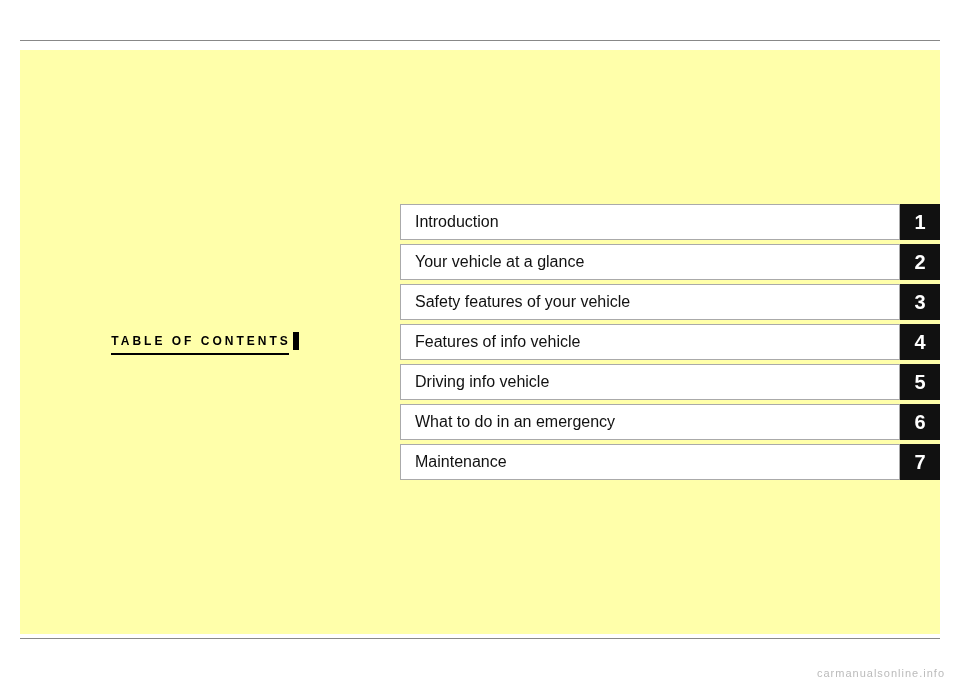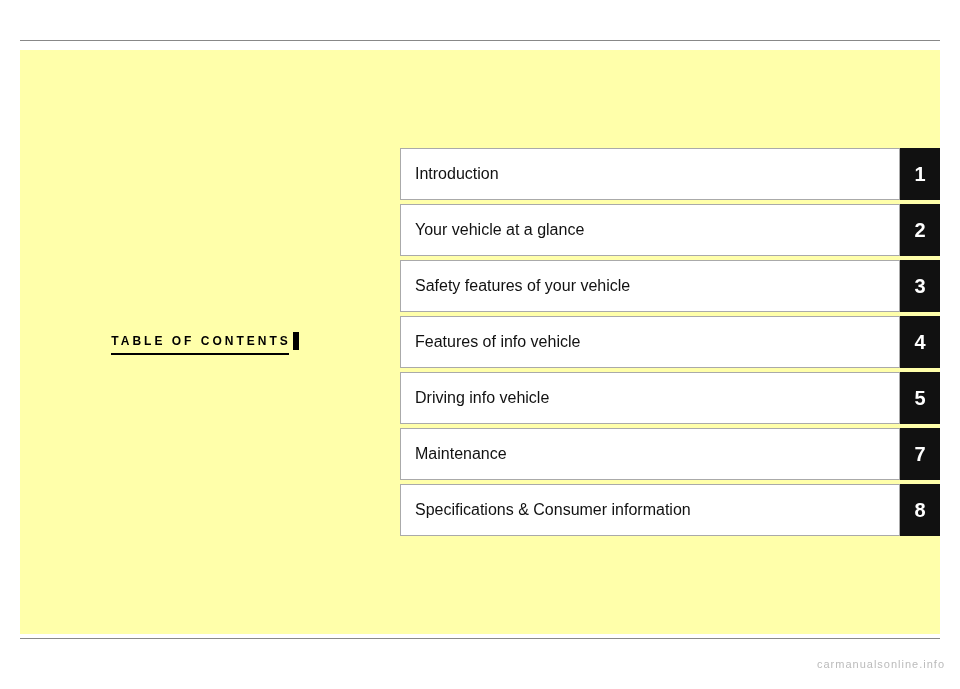--- a/index.html
+++ b/index.html
@@ -91,21 +91,21 @@
       flex-direction: column;
       justify-content: center;
       padding: 10px 0 10px 10px;
       gap: 4px;
     }
 
     .toc-item {
       display: flex;
       flex-direction: row;
       align-items: stretch;
-      height: 52px;
+      height: 36px;
       cursor: pointer;
     }
 
     .toc-label {
       flex: 1;
       background: #fff;
       border: 1px solid #aaa;
       display: flex;
       align-items: center;
       padding-left: 14px;
@@ -122,21 +122,21 @@
       align-items: center;
       justify-content: center;
       font-size: 20px;
       font-weight: bold;
       flex-shrink: 0;
       border: 1px solid #111;
     }
 
     .watermark {
       position: absolute;
-      bottom: 19px;
+      bottom: 10px;
       right: 15px;
       font-size: 11px;
       color: #bbb;
       letter-spacing: 1px;
     }
   </style>
 </head>
 <body>
 
 <div class="top-line"></div>
@@ -162,25 +162,25 @@
       </div>
       <div class="toc-item">
         <div class="toc-label">Features of info vehicle</div>
         <div class="toc-number">4</div>
       </div>
       <div class="toc-item">
         <div class="toc-label">Driving info vehicle</div>
         <div class="toc-number">5</div>
       </div>
       <div class="toc-item">
+        <div class="toc-label">What to do in an emergency</div>
+        <div class="toc-number">6</div>
+      </div>
+      <div class="toc-item">
         <div class="toc-label">Maintenance</div>
         <div class="toc-number">7</div>
-      </div>
-      <div class="toc-item">
-        <div class="toc-label">Specifications &amp; Consumer information</div>
-        <div class="toc-number">8</div>
       </div>
     </div>
 </div>
 
 <div class="bottom-line"></div>
 
 <div class="watermark">carmanualsonline.info</div>
 
 </body></html>

